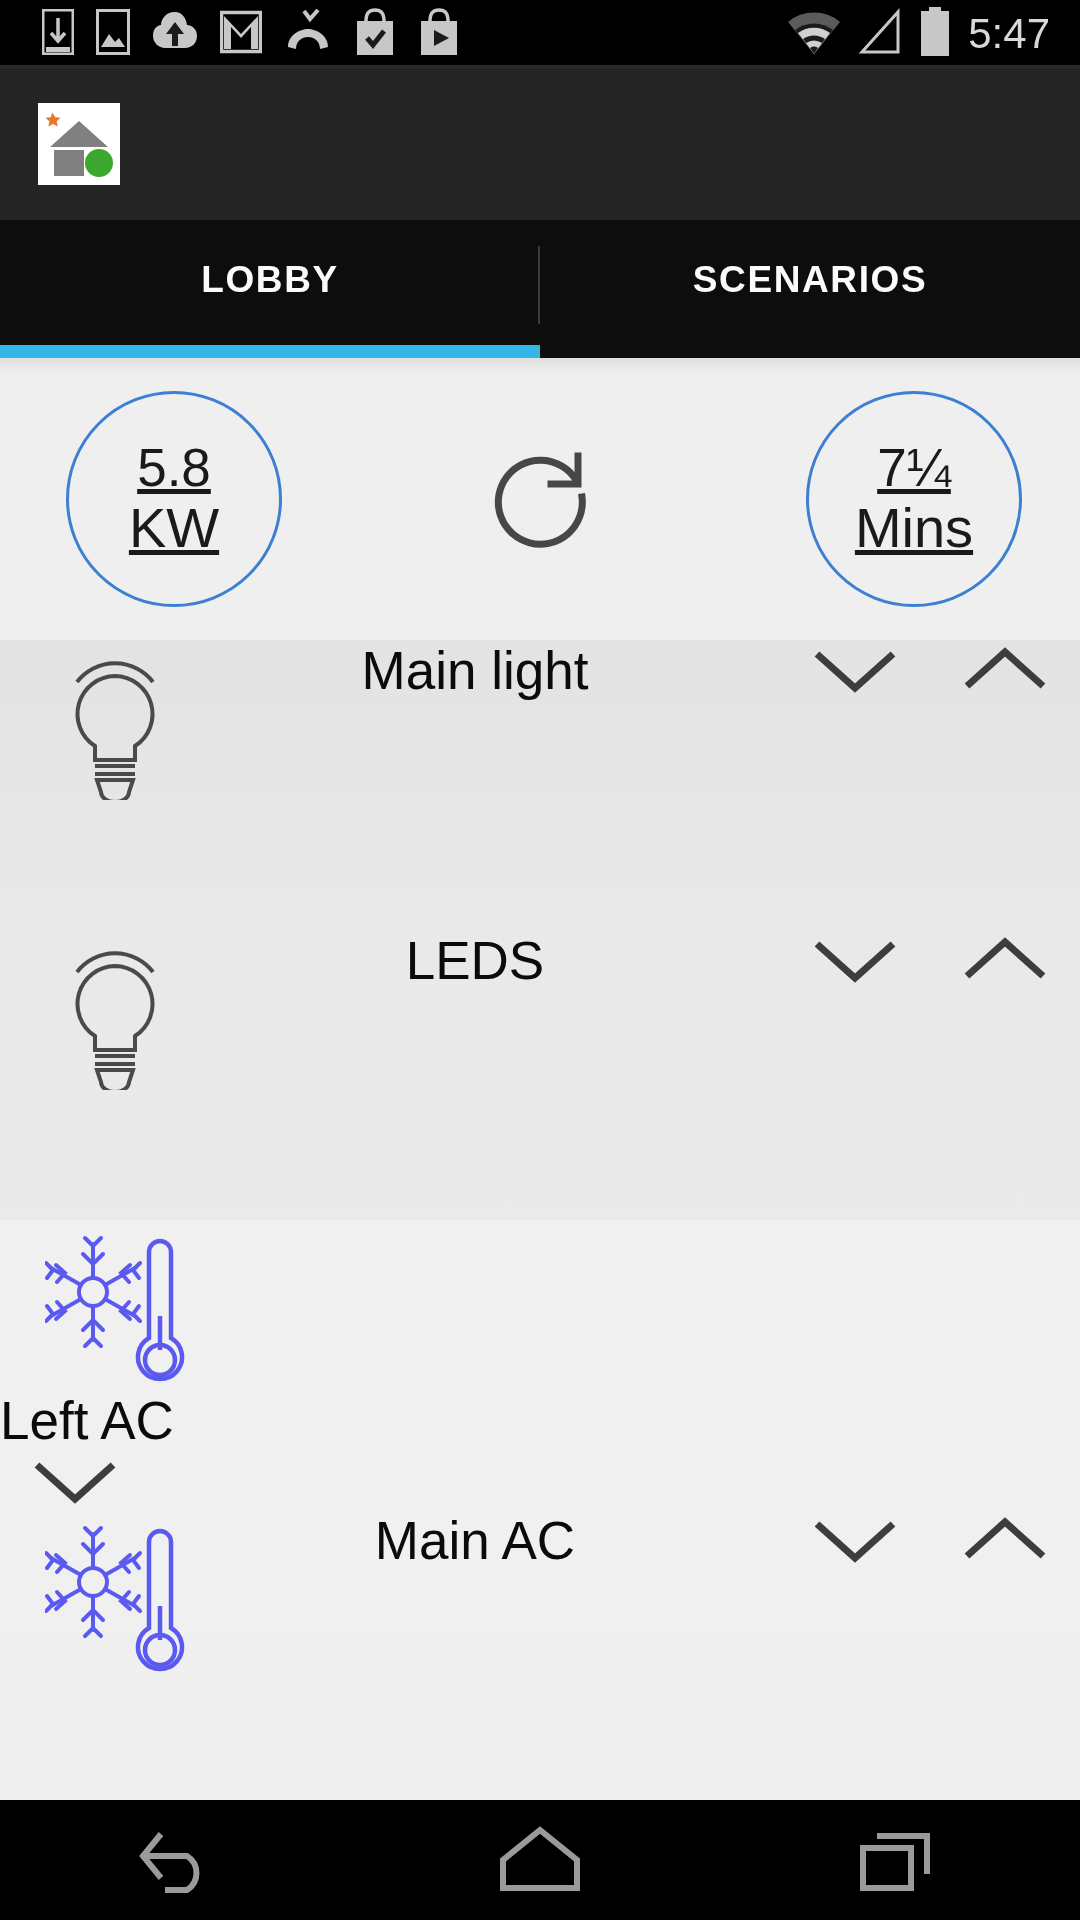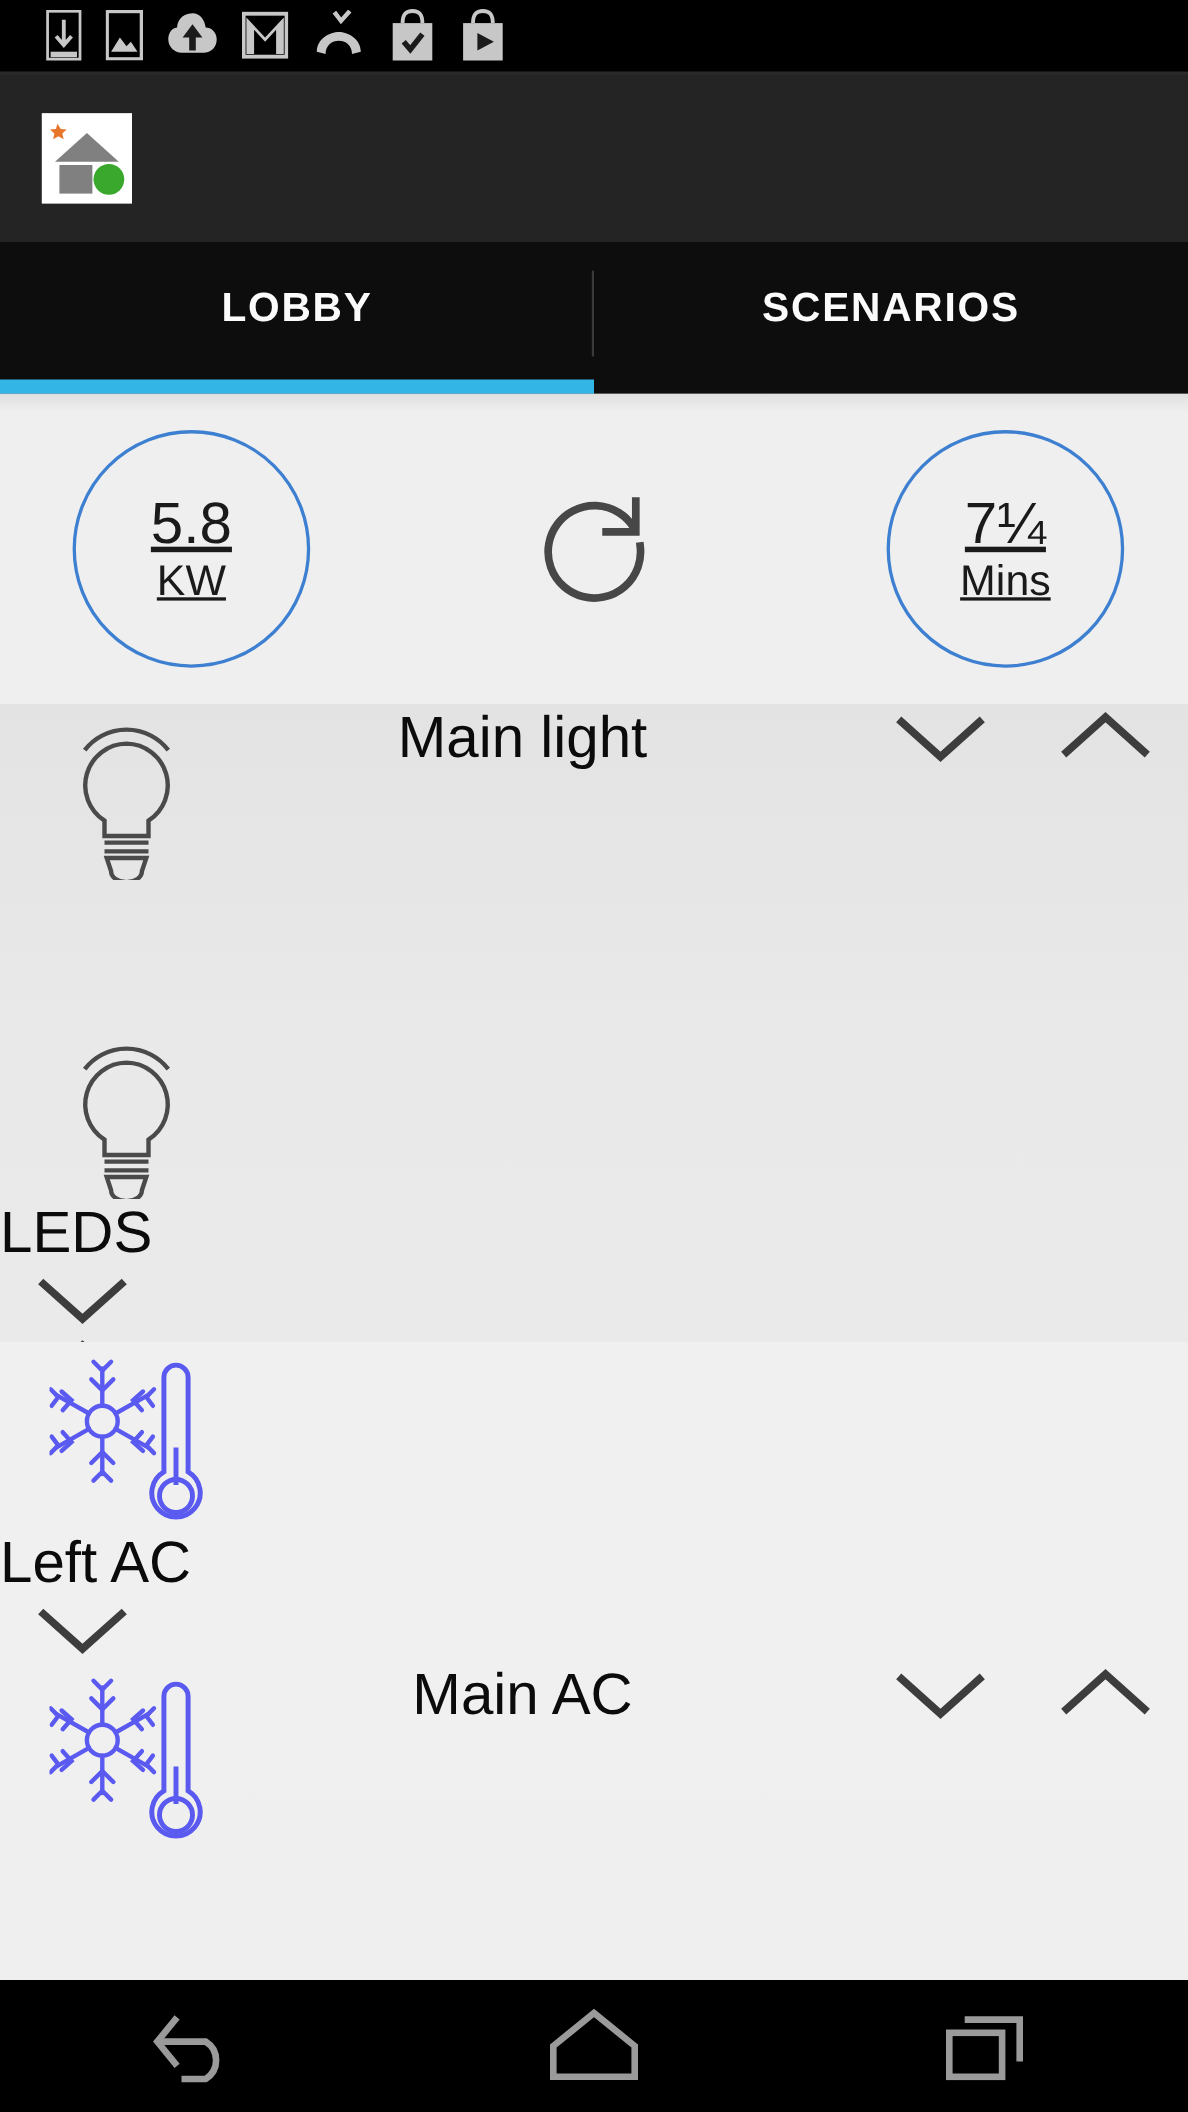--- a/index.html
+++ b/index.html
@@ -60,31 +60,31 @@
   }
   .gauge{
     width:216px; height:216px; border-radius:50%;
     border:3px solid #3d7fd0;
     display:flex; flex-direction:column; align-items:center; justify-content:center;
     color:#1a1a1a; line-height:1.12;text-decoration:underline;
   }
   .gauge.left{ margin-left:66px; }
   .gauge.right{ margin-left:auto; margin-right:58px; }
   .gauge-val{ font-size:53px; }
-  .gauge-unit{ font-size:39px; }
+  .gauge-unit{ font-size:56px; }
   .refresh-wrap{ position:absolute; left:50%; top:50%; transform:translate(-50%,-50%); }
 
   
   .list{ position:absolute; top:640px; left:0; width:1080px; height:1160px; }
   .row{
     position:relative; width:1080px; height:290px;
     display:flex; align-items:flex-start;
   }
   .row.r1{ background:linear-gradient(to bottom,#e3e3e3 0%,#e9e9e9 100%); }
-  .row.r2{ background:linear-gradient(to bottom,#e9e9e9 0%,#eaeaea 100%);flex-direction:column; }
+  .row.r2{ background:linear-gradient(to bottom,#e9e9e9 0%,#eaeaea 100%); }
   .row.r3{ background:linear-gradient(to bottom,#f0f0f0 0%,#f0f0f0 100%);flex-direction:column; }
   .row.r4{ background:linear-gradient(to bottom,#f0f0f0 0%,#efefef 100%); }
   .row-icon{ width:230px; display:flex; align-items:center; justify-content:center; flex:none; }
   .row-label{ font-size:53px; color:#0b0b0b; flex:1; text-align:center; padding-right:60px; }
   .chev{ width:150px; display:flex; align-items:center; justify-content:center; flex:none; }
 
   
   .navbar{
     position:absolute; bottom:0; left:0; width:1080px; height:120px;
     background:#000; display:flex; align-items:center; justify-content:space-around;
@@ -136,20 +136,44 @@
             <path d="M13 30 L19 37 L30 23" stroke="#1b1b1b" stroke-width="5" fill="none"></path>
           </svg>
       </span>
       <span class="sb-ico">
         <svg width="42" height="48" viewBox="0 0 42 48">
             <path d="M12 13 C12 5 15 2 21 2 C27 2 30 5 30 13" stroke="#c7c7c7" stroke-width="3.5" fill="none"></path>
             <rect x="3" y="13" width="36" height="34" fill="#c7c7c7"></rect>
             <path d="M16 22 L31 30 L16 38 Z" fill="#1b1b1b"></path>
           </svg>
       </span>
+    </div>
+    <div class="status-right">
+      <span class="sb-ico">
+        <svg width="56" height="48" viewBox="0 0 56 48">
+            <path d="M28 46 L2 14 A40 40 0 0 1 54 14 Z" fill="#5b5b5b"></path>
+            <path d="M28 46 L9 22 A31 31 0 0 1 47 22 Z" fill="#1b1b1b"></path>
+            <path d="M28 46 L12 25 A27 27 0 0 1 44 25 Z" fill="#d0d0d0"></path>
+            <path d="M28 46 L17 31 A19 19 0 0 1 39 31 Z" fill="#1b1b1b"></path>
+            <path d="M28 46 L20 35 A14 14 0 0 1 36 35 Z" fill="#d0d0d0"></path>
+            <path d="M28 46 L24 40 A7 7 0 0 1 32 40 Z" fill="#1b1b1b"></path>
+          </svg>
+      </span>
+      <span class="sb-ico">
+        <svg width="44" height="48" viewBox="0 0 44 48">
+            <path d="M40 4 L40 44 L4 44 Z" fill="none" stroke="#c7c7c7" stroke-width="3"></path>
+          </svg>
+      </span>
+      <span class="sb-ico">
+        <svg width="34" height="50" viewBox="0 0 34 50">
+            <rect x="11" y="0" width="12" height="5" fill="#c7c7c7"></rect>
+            <rect x="3" y="4" width="28" height="45" fill="#c7c7c7"></rect>
+          </svg>
+      </span>
+      <span class="sb-time">5:47</span>
     </div>
     <div class="sb-sep"></div>
   </div>
 
   <div class="actionbar">
     <div class="app-icon">
       <svg width="82" height="82" viewBox="0 0 82 82">
         <rect x="0" y="0" width="82" height="82" fill="#ffffff"></rect>
         <path d="M17 10 l3.6 5.4 6.2 .6 -4.6 4.2 1.4 6.1 -5.6 -3.1 -5.6 3.1 1.4 -6.1 -4.6 -4.2 6.2 -.6 Z" fill="#e8762a" transform="translate(-3,1) scale(0.86) translate(3,0)"></path>
         <path d="M41 18 L70 44 L12 44 Z" fill="#808080"></path>

